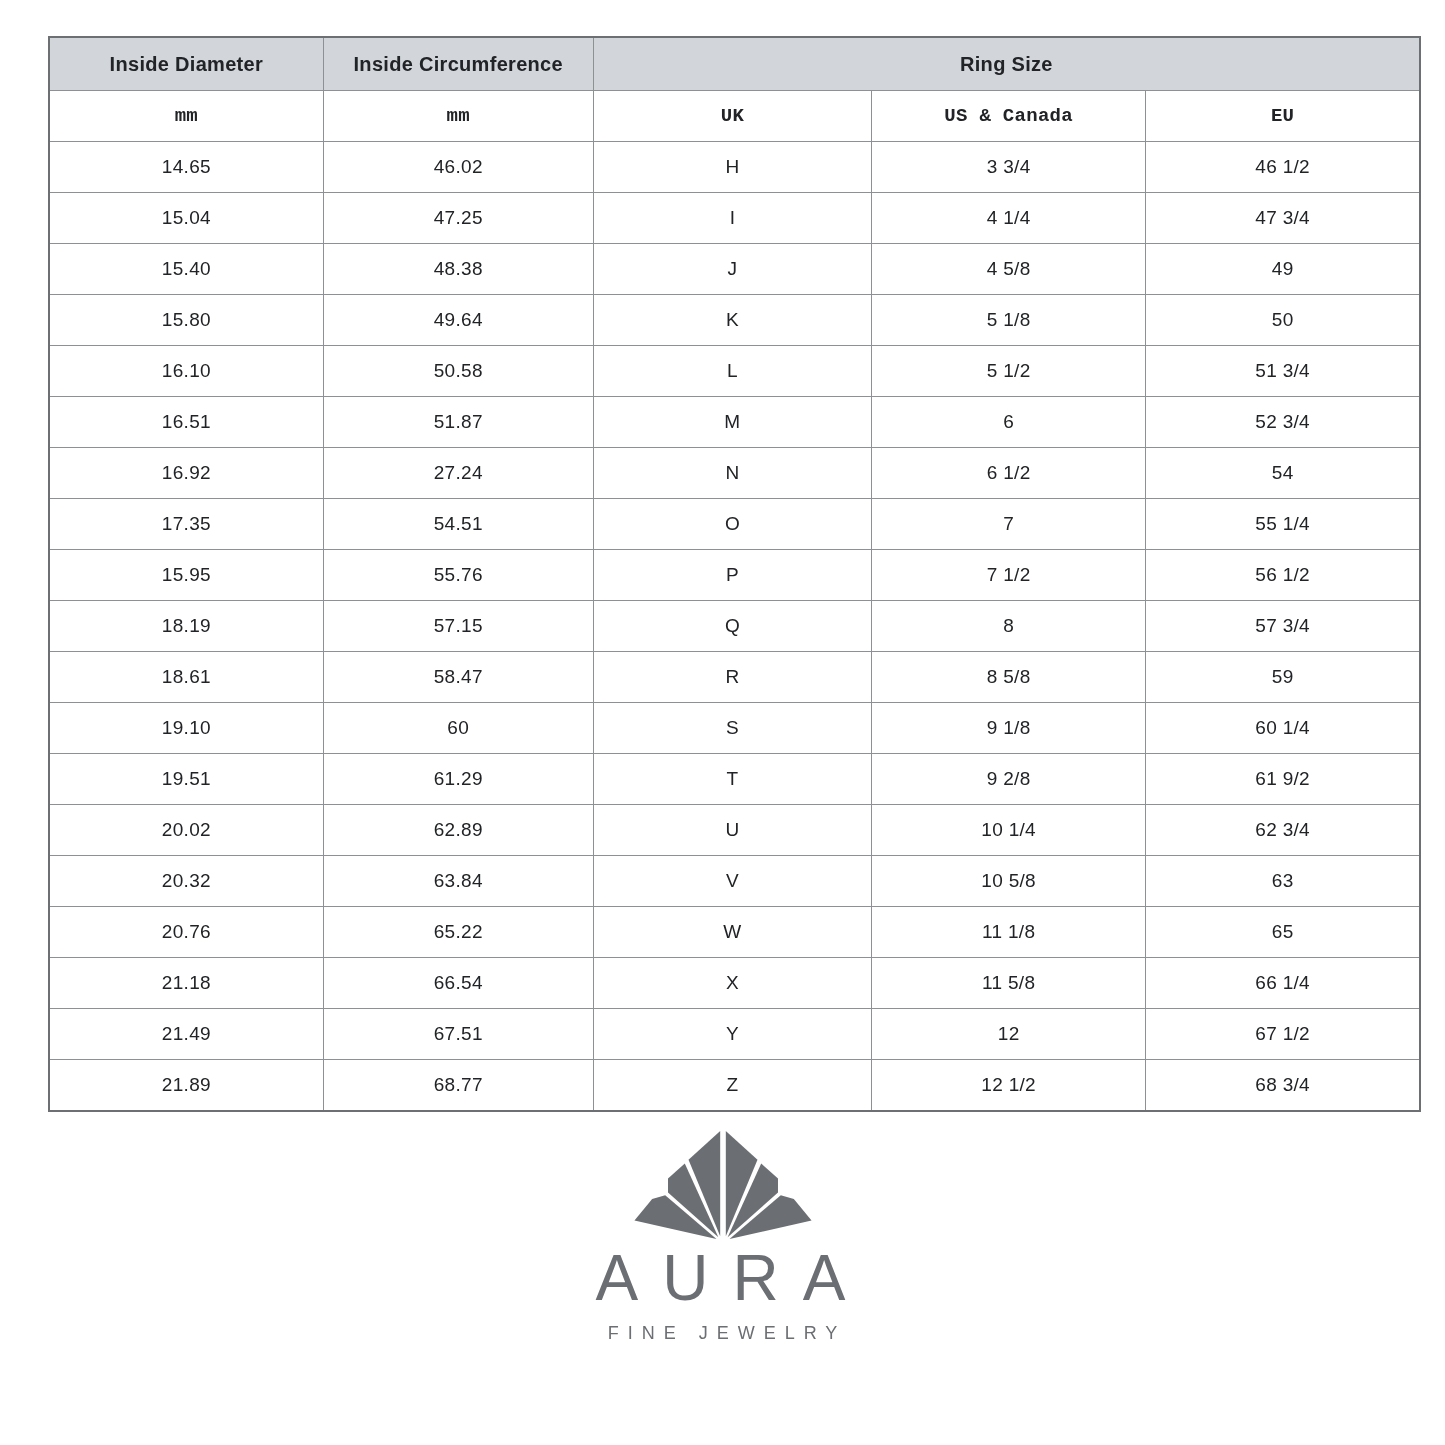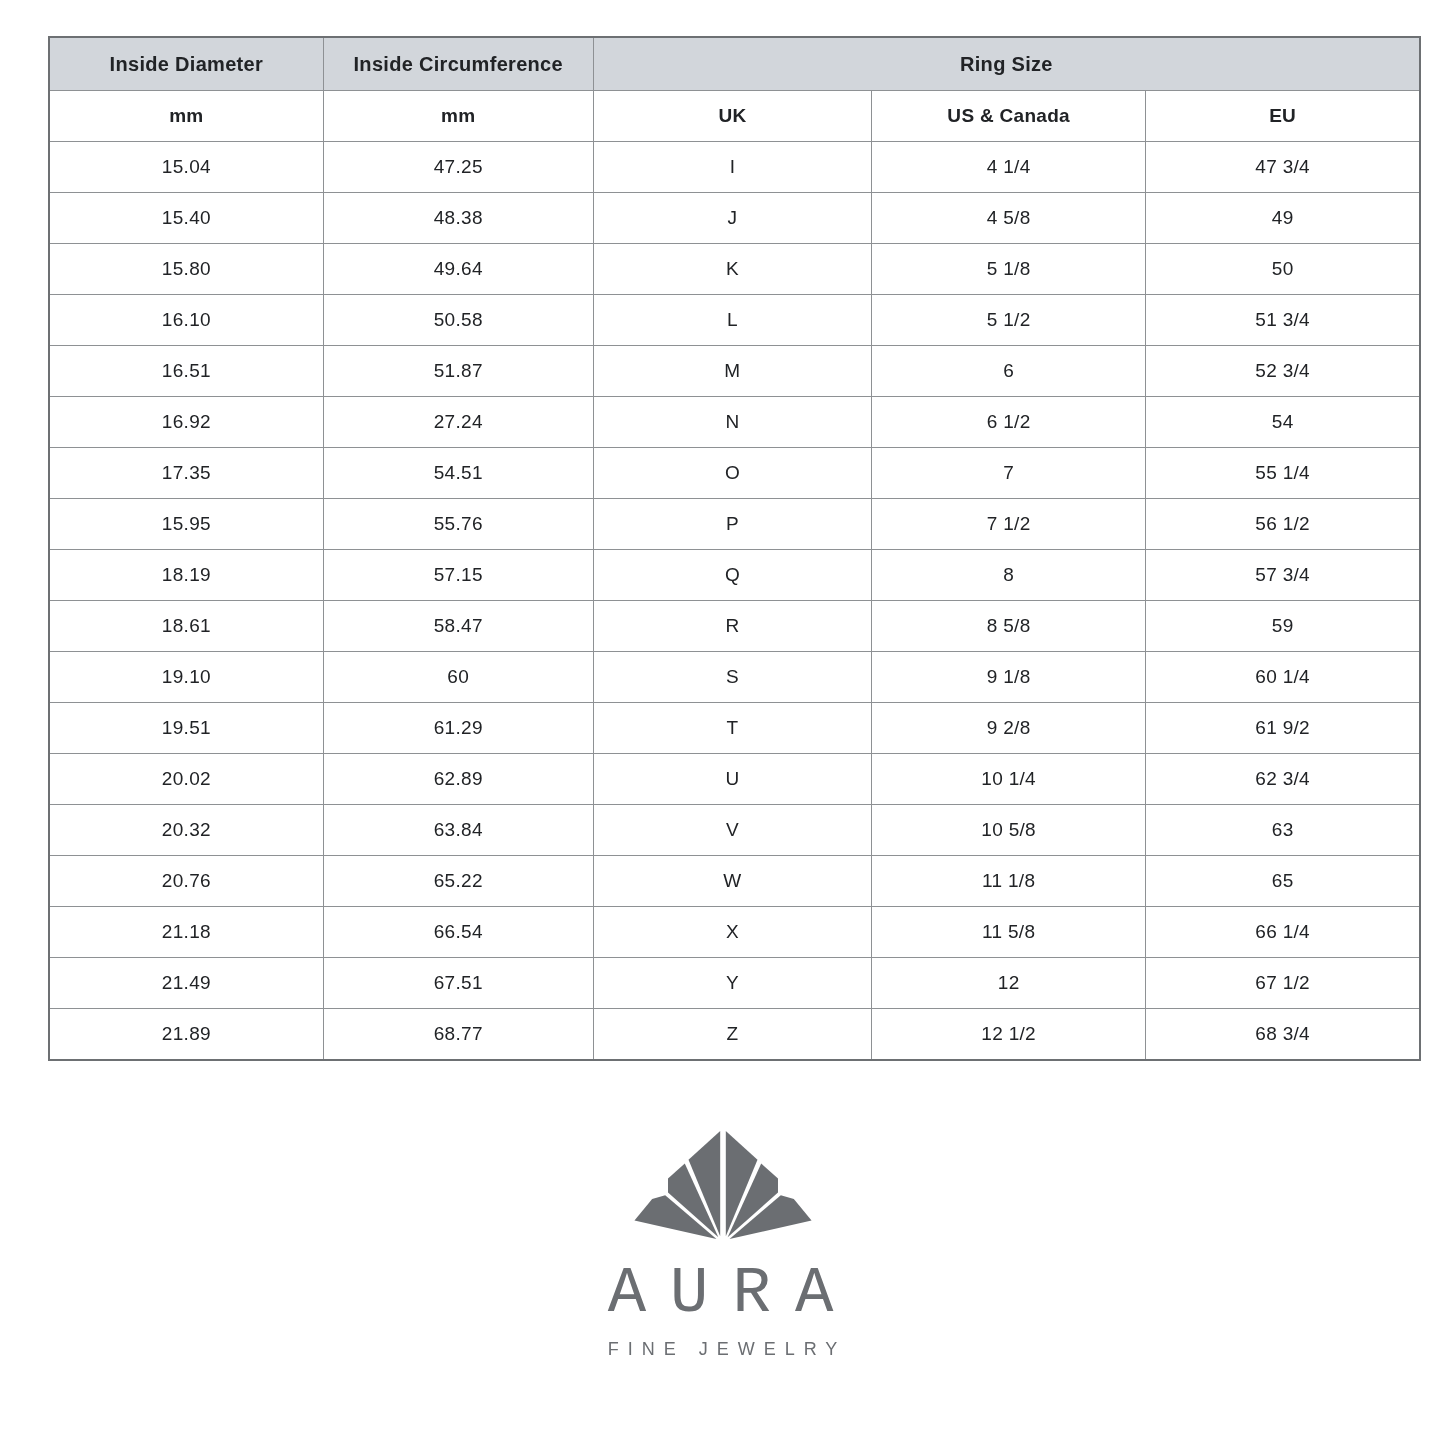--- a/index.html
+++ b/index.html
@@ -20,32 +20,31 @@
     text-align:center; vertical-align:middle;
     font-size:19px; letter-spacing:0.3px;
     padding:0;
   }
   .size-chart thead tr.group-row th {
     background:#d2d6db;
     height:52px; font-weight:bold; font-size:20px;
   }
   .size-chart thead tr.sub-row th {
     background:#ffffff;
-    height:50px; font-weight:bold; font-size:19px;
+    height:50px; font-weight:bold; font-size:19px;font-family:Liberation Mono, monospace;
   }
   .size-chart tbody td { height:50px; font-weight:400; }
 
   .logo {
     position:absolute; left:0; top:1124px; width:100%;
     text-align:center; color:#6b6e72;
   }
   .logo svg { display:block; margin:0 auto; }
   .brand {
-    margin-top:16px;
-    font-family:Liberation Mono, monospace;
+    font-family:Liberation Sans, sans-serif;
     font-size:64px; line-height:1;
     letter-spacing:24px; padding-left:20px;
     font-weight:400;
   }
   .tagline {
     margin-top:14px;
     font-size:18px; line-height:1;
     letter-spacing:9px; padding-left:9px;
     font-weight:400;
   }
@@ -72,20 +71,27 @@
       <tr class="sub-row">
         <th>mm</th>
         <th>mm</th>
         <th>UK</th>
         <th>US &amp; Canada</th>
         <th>EU</th>
       </tr>
     </thead>
     <tbody>
         <tr>
+          <td>14.65</td>
+          <td>46.02</td>
+          <td>H</td>
+          <td>3 3/4</td>
+          <td>46 1/2</td>
+        </tr>
+        <tr>
           <td>15.04</td>
           <td>47.25</td>
           <td>I</td>
           <td>4 1/4</td>
           <td>47 3/4</td>
         </tr>
         <tr>
           <td>15.40</td>
           <td>48.38</td>
           <td>J</td>

